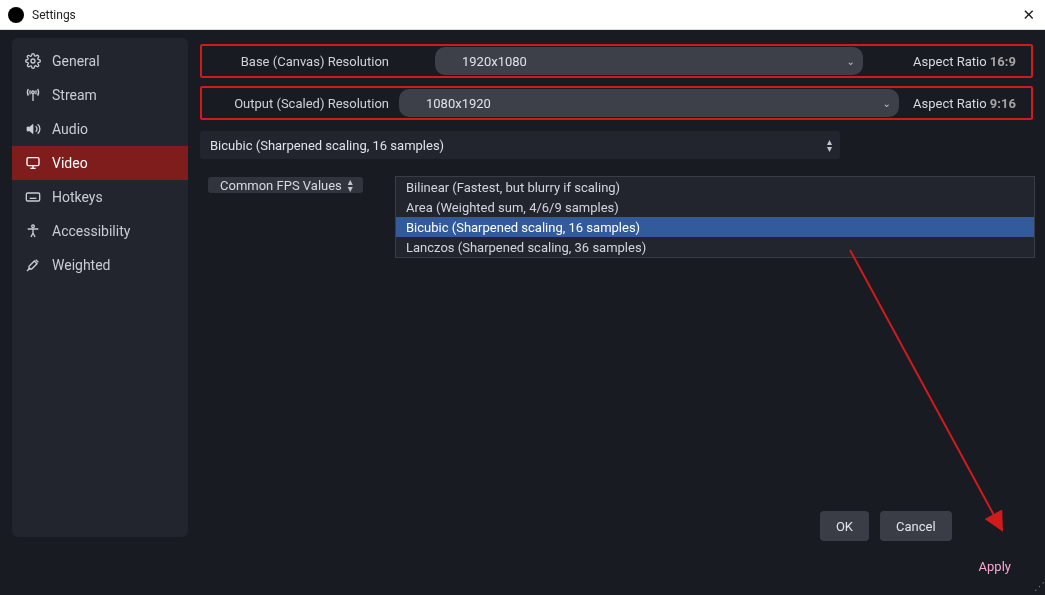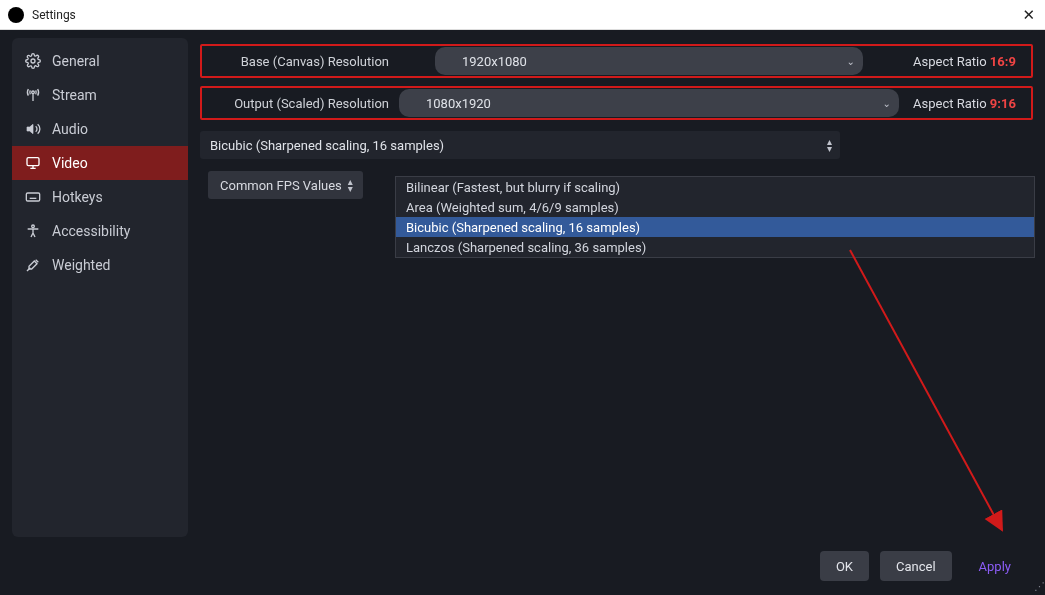--- a/index.html
+++ b/index.html
@@ -96,21 +96,21 @@
     right:8px; top:50%; transform:translateY(-50%);
     font-size:10px; color:#c0c3cc;
   }
   .aspect {
     width:130px;
     color:#d7d9e0;
     font-size:13px;
     padding-left:14px;
     white-space:nowrap;
   }
-  .aspect b{ font-weight:700; color:#ef4444;}
+  .aspect b{ font-weight:700; color:#a3a3a3;}
   .redbox {
     border:2px solid #d11a1a;
     border-radius:2px;
     padding:2px;
   }
   .combo-wide {
     width: 640px;
     height:28px;
     background:#22252d;
     border-radius:3px;
@@ -119,21 +119,21 @@
     padding:0 10px;
     position:relative;
     color:#dfe2e8;
     font-size:13px;
   }
   .combo-wide .updown{
     position:absolute; right:8px; top:50%; transform:translateY(-50%);
     font-size:10px;color:#c0c3cc; line-height:7px;
   }
   .fps-btn{
-    height:28px;
+    height:16px;
     background:#31343d;
     border-radius:3px;
     display:flex;
     align-items:center;
     padding:0 10px 0 12px;
     color:#d7d9e0;
     font-size:13px;
     gap:6px;
     margin-left:8px;
   }
@@ -161,21 +161,21 @@
   }
   .btn{
     height:30px;
     padding:0 16px;
     background:#3a3d46;
     color:#e3e5eb;
     border-radius:4px;
     display:flex; align-items:center; justify-content:center;
     font-size:13px; cursor:pointer;
   }
-  .btn.disabled{ background:transparent; color:#8b5cf6; cursor:default;}
+  .btn.disabled{ background:transparent; color:#f9a8d4; cursor:default;margin-top:40px;}
   svg.arrow{
     position:absolute;
     pointer-events:none;
     left:0; top:0;
   }
   .resize-grip{
     position:absolute; right:2px; bottom:2px;
     color:#7c7f89; font-size:11px; letter-spacing:-2px;
     transform:rotate(0deg);
   }

